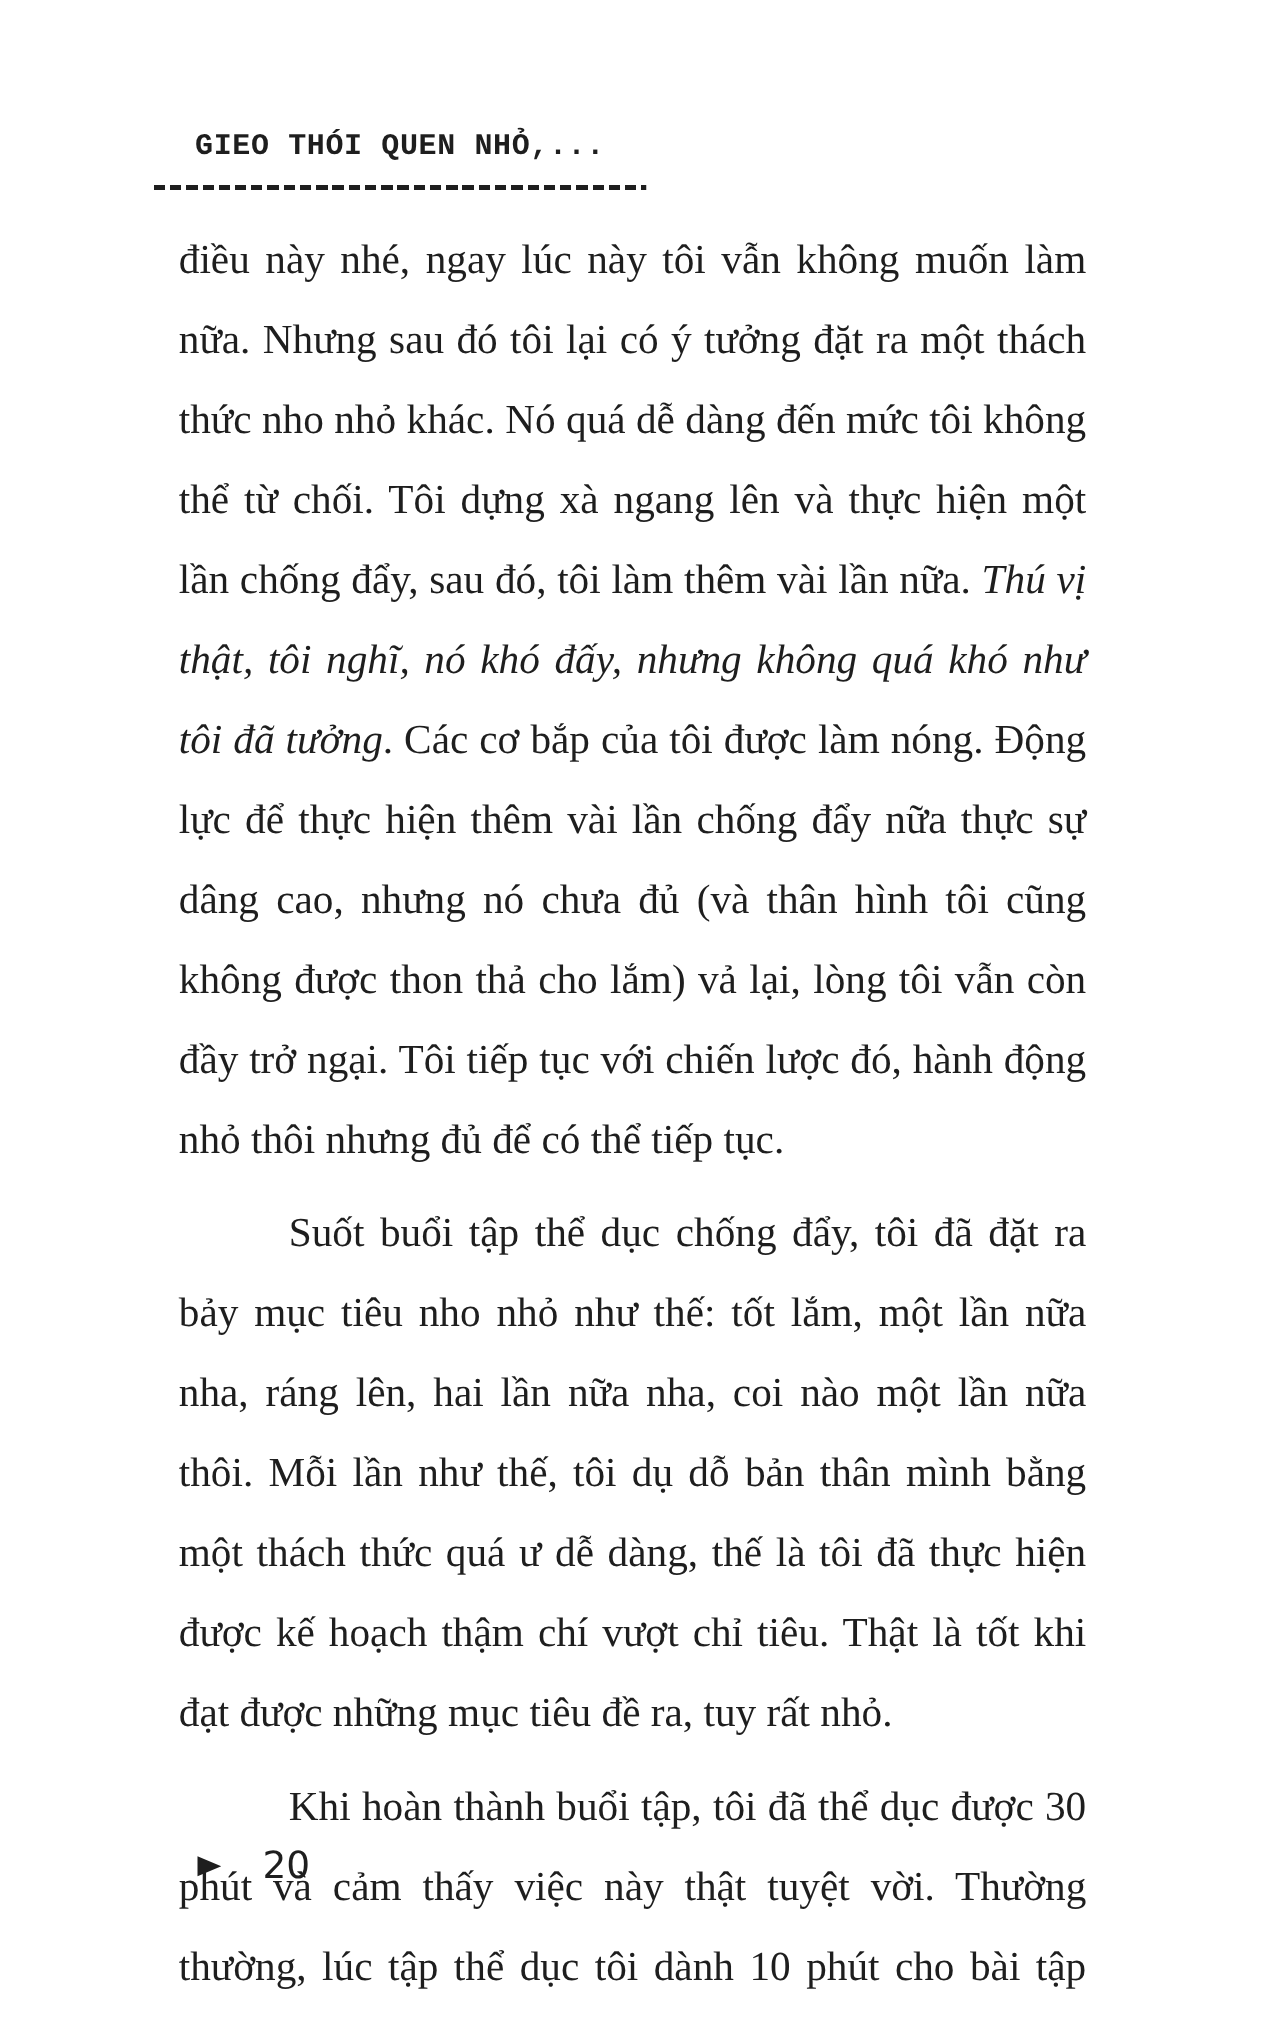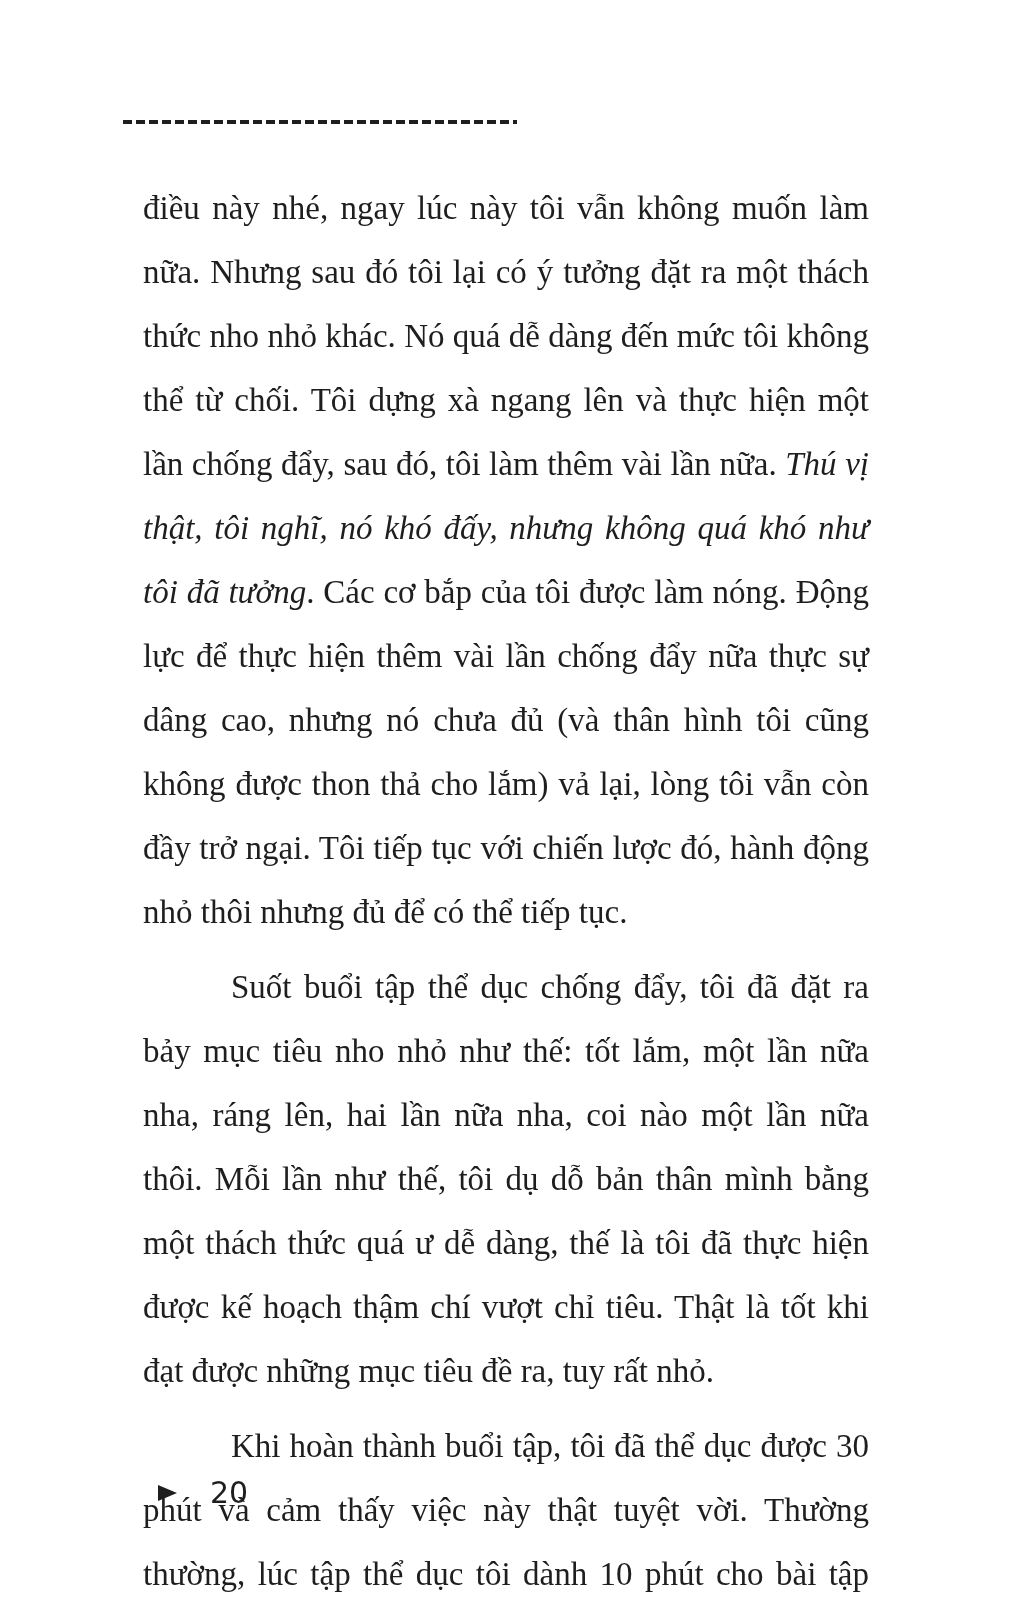--- a/index.html
+++ b/index.html
@@ -69,20 +69,21 @@
     line-height: 1;
     color: var(--ink, #1e1e1e);
   }
 </style>
 </head>
 <body>
 
 <div class="page">
 
   <header class="page-header">
+    <div class="running-title">GIEO THÓI QUEN NHỎ,...</div>
     <div class="dashed-rule"></div>
   </header>
 
   <main class="page-body" id="body-paragraphs">
       <p class="para"><span>điều này nhé, ngay lúc này tôi vẫn không muốn làm nữa. Nhưng sau đó tôi lại có ý tưởng đặt ra một thách thức nho nhỏ khác. Nó quá dễ dàng đến mức tôi không thể từ chối. Tôi dựng xà ngang lên và thực hiện một lần chống đẩy, sau đó, tôi làm thêm vài lần nữa. </span><em>Thú vị thật, tôi nghĩ, nó khó đấy, nhưng không quá khó như tôi đã tưởng</em><span>. Các cơ bắp của tôi được làm nóng. Động lực để thực hiện thêm vài lần chống đẩy nữa thực sự dâng cao, nhưng nó chưa đủ (và thân hình tôi cũng không được thon thả cho lắm) vả lại, lòng tôi vẫn còn đầy trở ngại. Tôi tiếp tục với chiến lược đó, hành động nhỏ thôi nhưng đủ để có thể tiếp tục.</span></p>
       <p class="para indent"><span>Suốt buổi tập thể dục chống đẩy, tôi đã đặt ra bảy mục tiêu nho nhỏ như thế: tốt lắm, một lần nữa nha, ráng lên, hai lần nữa nha, coi nào một lần nữa thôi. Mỗi lần như thế, tôi dụ dỗ bản thân mình bằng một thách thức quá ư dễ dàng, thế là tôi đã thực hiện được kế hoạch thậm chí vượt chỉ tiêu. Thật là tốt khi đạt được những mục tiêu đề ra, tuy rất nhỏ.</span></p>
       <p class="para indent"><span>Khi hoàn thành buổi tập, tôi đã thể dục được 30 phút và cảm thấy việc này thật tuyệt vời. Thường thường, lúc tập thể dục tôi dành 10 phút cho bài tập bụng. Nhưng khi ý nghĩ đó lóe lên trong đầu, bộ não tôi ngay lập tức bắn hạ nó như bắn một con chim</span></p>
     </main>
 
   <footer class="page-footer">

